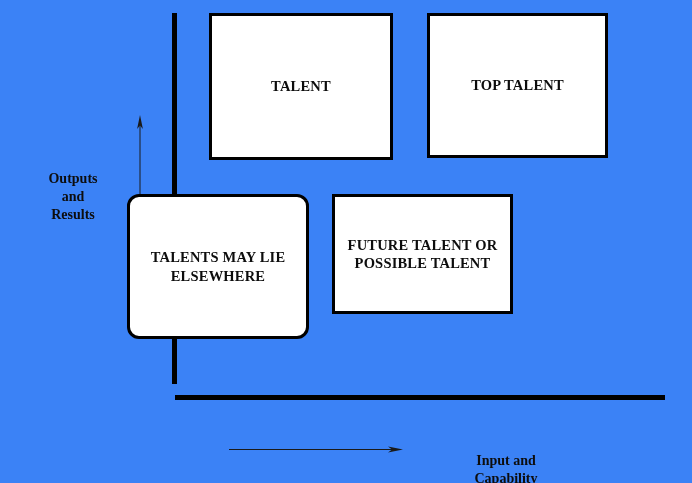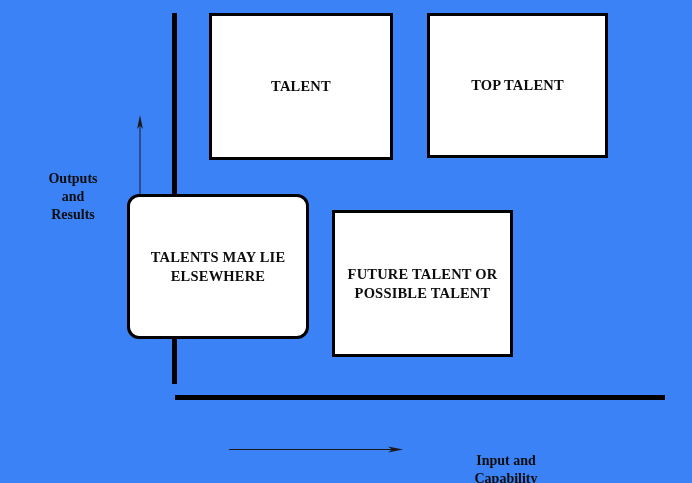--- a/index.html
+++ b/index.html
@@ -38,21 +38,21 @@
     line-height: 1.25;
     letter-spacing: 0.2px;
     white-space: pre-line;
     padding: 0 8px;
   }
 
   #box-talent       { left: 209px; top: 13px;  width: 184px; height: 147px; }
   #box-top-talent   { left: 415px; top: 13px;  width: 181px; height: 145px; margin-left: 12px; }
   #box-elsewhere    { left: 127px; top: 194px; width: 182px; height: 145px;
                       z-index: 5; border-radius: 12px; }
-  #box-future       { left: 332px; top: 194px; width: 181px; height: 147px; margin-top: 16px; }
+  #box-future       { left: 332px; top: 194px; width: 181px; height: 120px; }
 
   
   .axis {
     position: absolute;
     background: #000000;
   }
   #axis-vertical {
     left: 172px;
     top: 13px;
     width: 5px;

